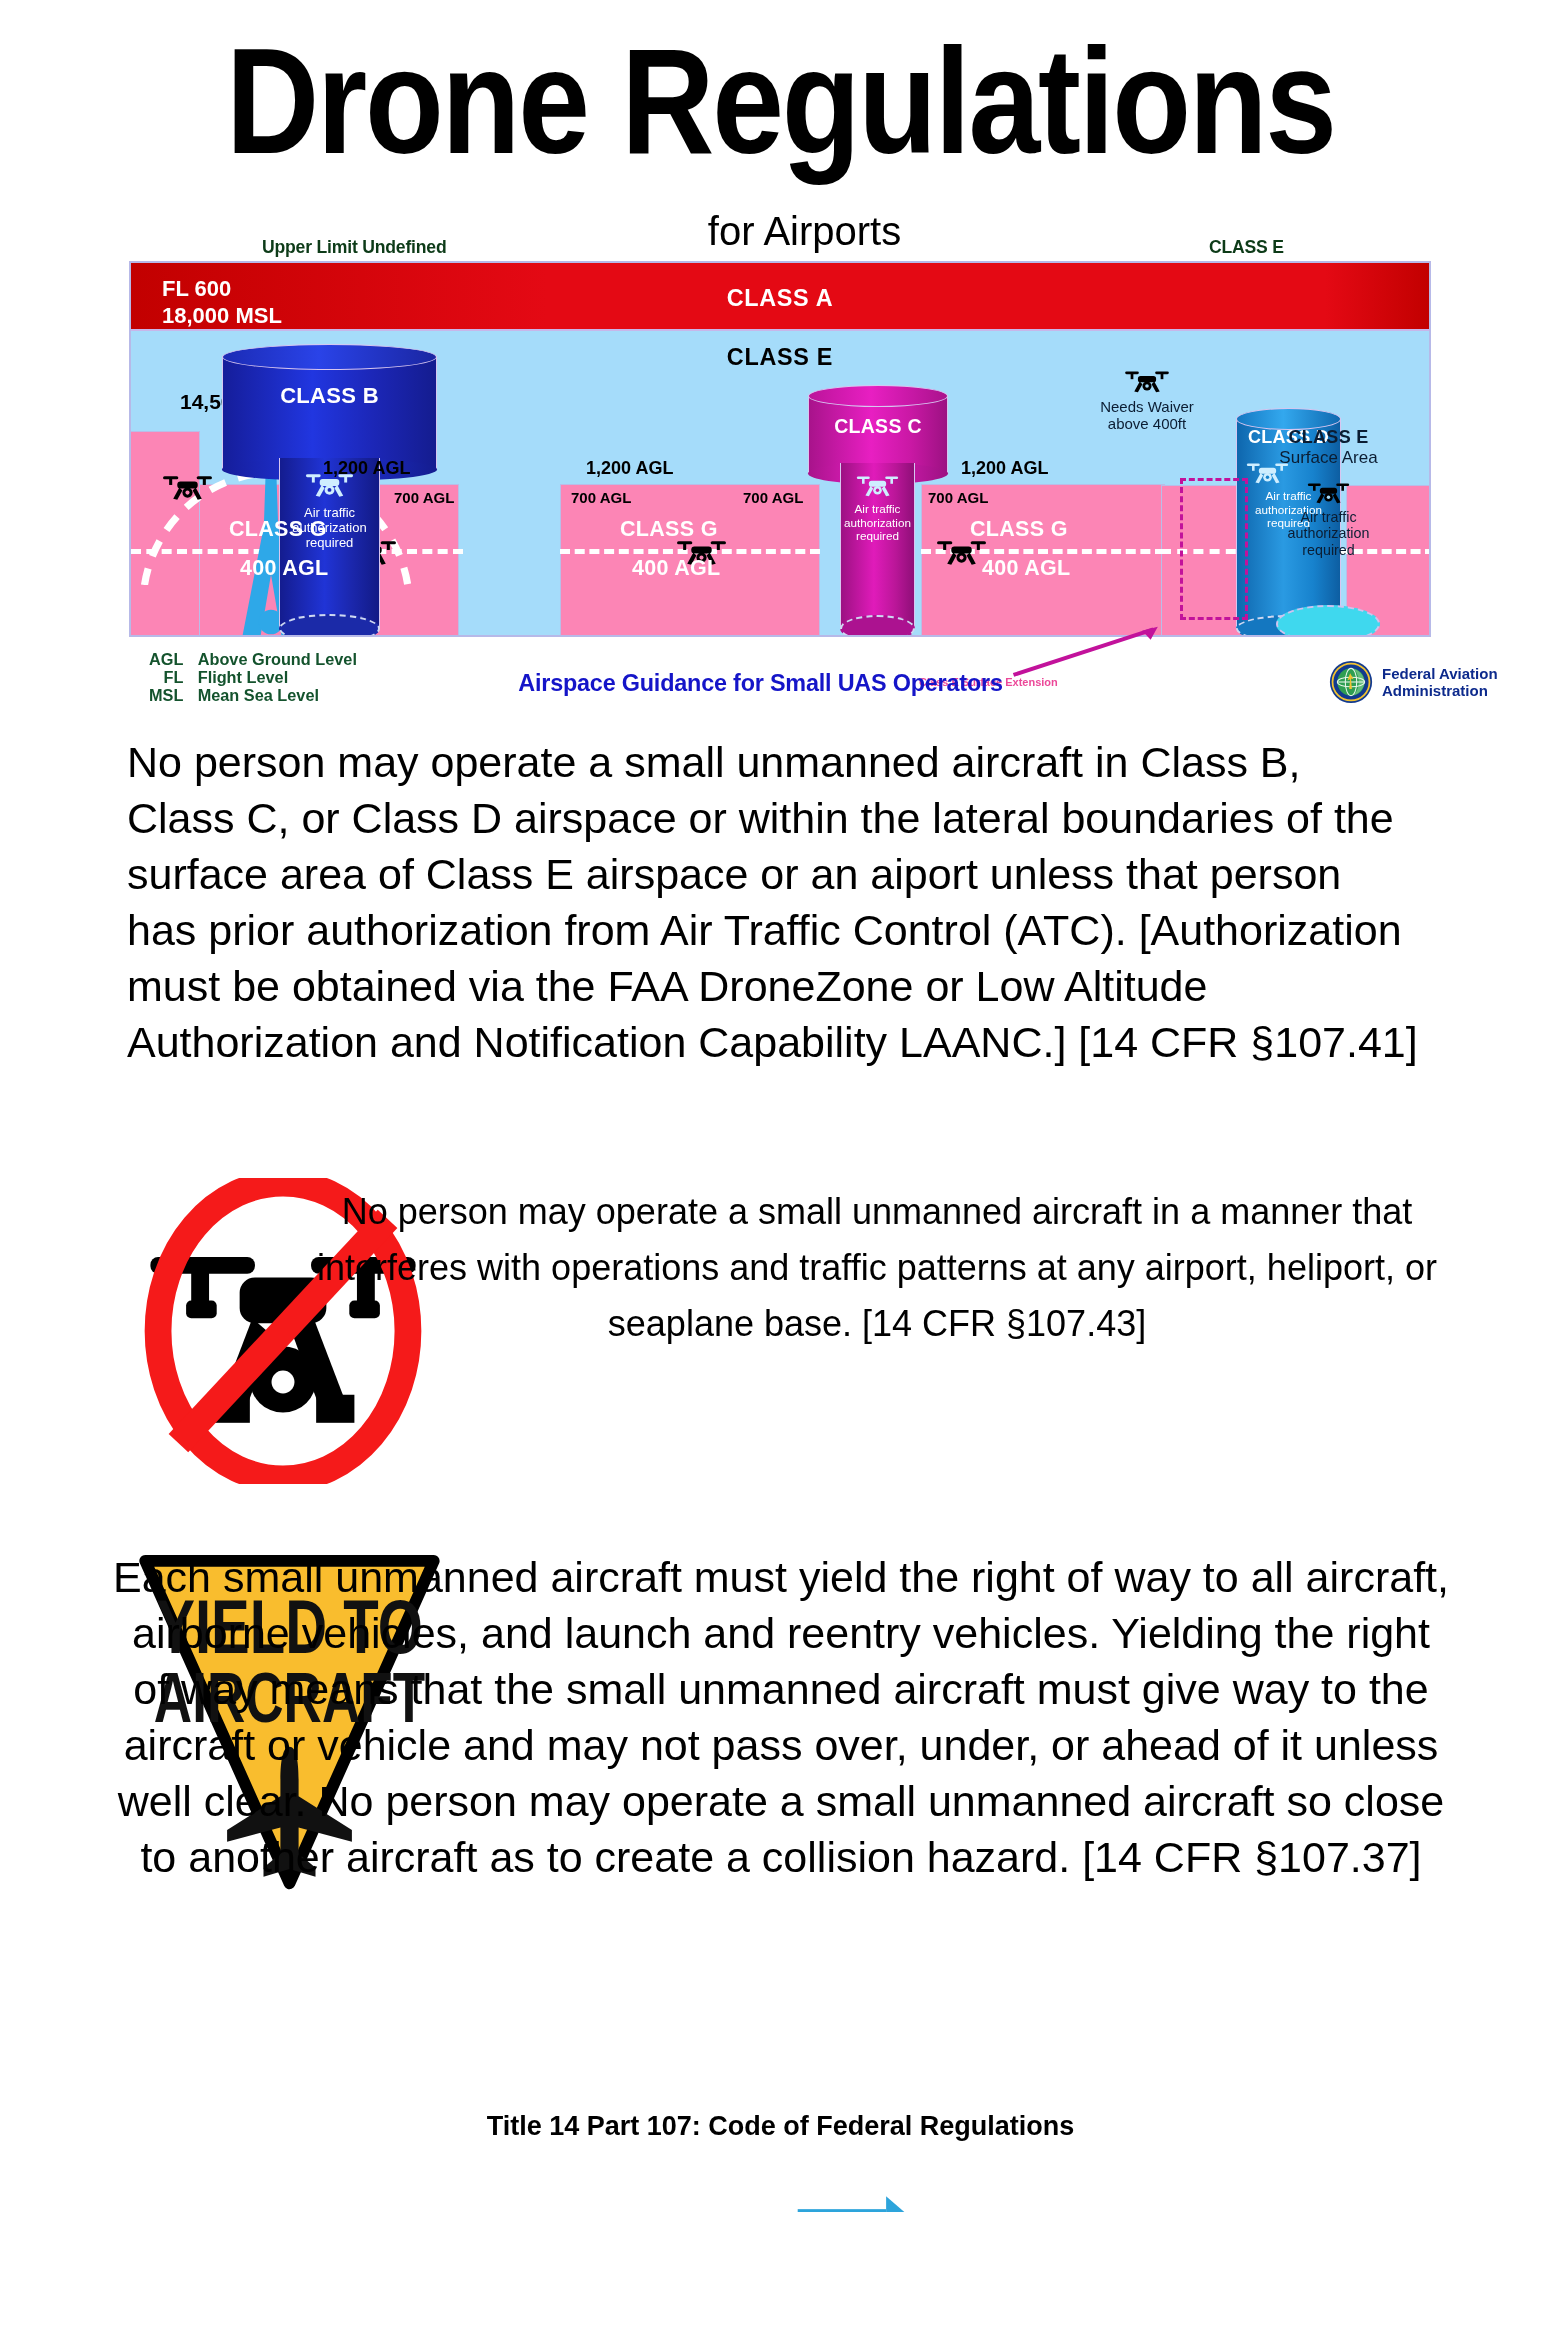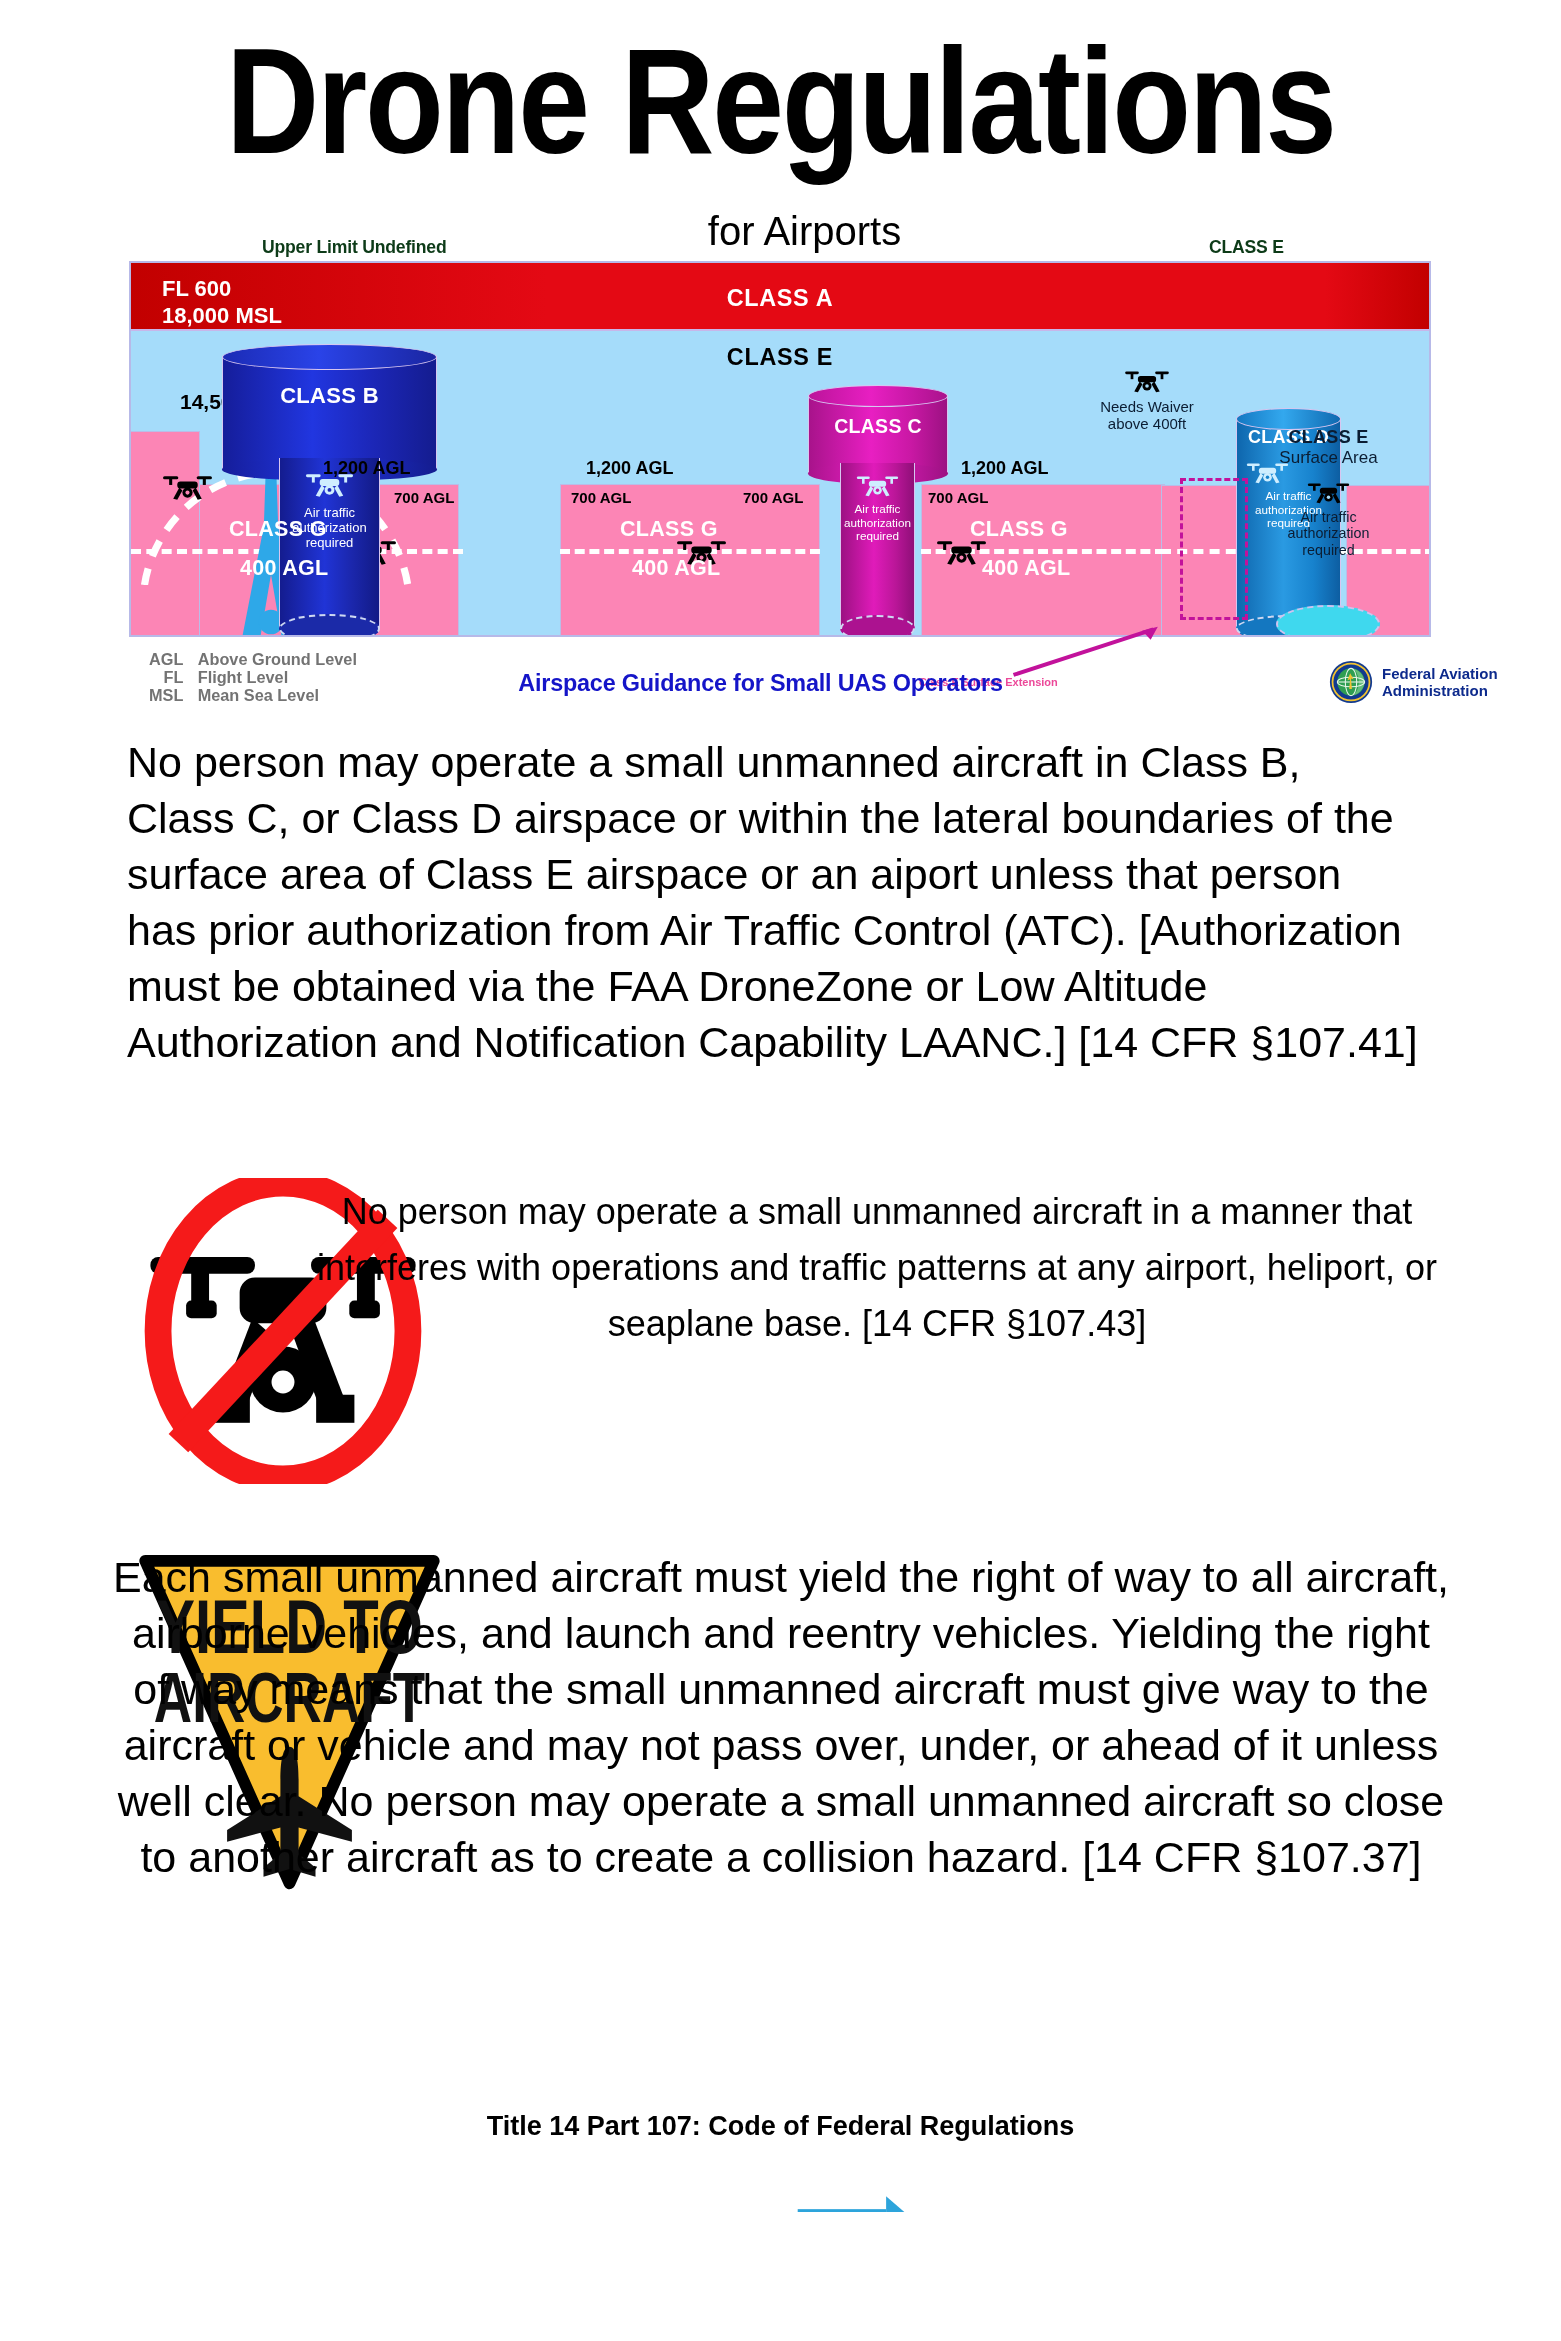--- a/index.html
+++ b/index.html
@@ -139,21 +139,21 @@
   .ext-box {
     position:absolute; border:3.9px dashed #c2129b; background: transparent;
   }
   .ext-label {
     position:absolute; font-size:11px; font-weight:700; color:#ec4899; white-space:nowrap;
   }
 
   
   .legend {
     position:absolute; left:11.7px; top:429px;
-    font-size:16.3px; line-height:18px; font-weight:700; color:#737373;
+    font-size:16.3px; line-height:18px; font-weight:700; color:#14532d;
   }
   .legend .row { display:flex; }
   .legend .abbr { width:57px; text-align:right; padding-right:14.3px; }
   .dg-footer {
     position:absolute; left:280px; top:449px; width:703px; text-align:center;
     font-size:23.4px; font-weight:700; color:#1515c8; letter-spacing:-0.2px;
   }
   .faa-block {
     position:absolute; left:1200px; top:439px; display:flex; align-items:center;
   }

